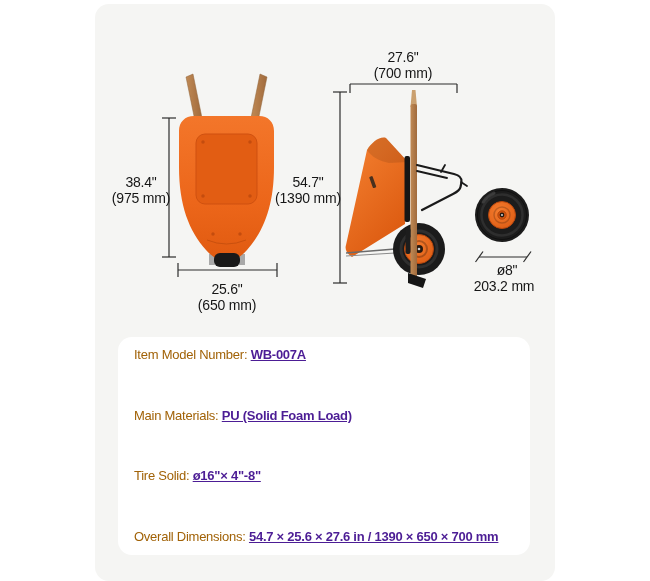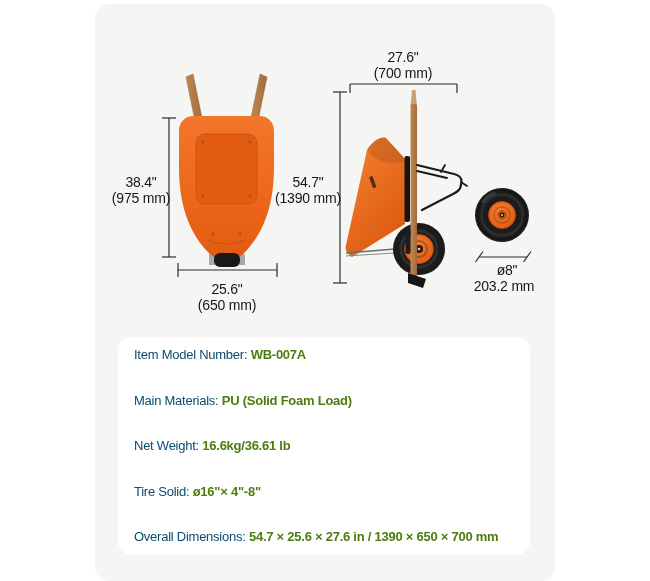--- a/index.html
+++ b/index.html
@@ -18,22 +18,22 @@
     text-anchor:middle;letter-spacing:-0.2px;
   }
   .dimline{stroke:#2c2c2c;stroke-width:1.2;fill:none;}
   .specs-panel{
     position:absolute;left:23px;top:333px;width:412px;height:218px;
     background:#ffffff;border-radius:14px;box-sizing:border-box;
     padding:11px 16px;display:flex;flex-direction:column;
     justify-content:space-between;
   }
   .spec-row{white-space:nowrap;font-size:13px;line-height:14px;letter-spacing:-0.25px;}
-  .spec-label{color:#0c4a6e;}
-  .spec-value{color:#4d7c0f;font-weight:700;}
+  .spec-label{color:#a16207;}
+  .spec-value{color:#4c1d95;font-weight:700;text-decoration:underline;}
 </style>
 </head>
 <body>
 
 <div class="card">
 
   <svg class="figures" width="460" height="330" viewBox="0 0 460 330">
     <defs>
       <linearGradient id="bodyGrad" x1="0" y1="0" x2="0" y2="1">
         <stop offset="0" stop-color="#f3762a"></stop>
@@ -170,24 +170,20 @@
   <div class="specs-panel">
     <div class="spec-row">
       <span class="spec-label">Item Model Number:</span>
       <span class="spec-value">WB-007A</span>
     </div>
     <div class="spec-row">
       <span class="spec-label">Main Materials:</span>
       <span class="spec-value">PU (Solid Foam Load)</span>
     </div>
     <div class="spec-row">
-      <span class="spec-label">Net Weight:</span>
-      <span class="spec-value">16.6kg/36.61 lb</span>
-    </div>
-    <div class="spec-row">
       <span class="spec-label">Tire Solid:</span>
       <span class="spec-value">ø16"× 4"-8"</span>
     </div>
     <div class="spec-row">
       <span class="spec-label">Overall Dimensions:</span>
       <span class="spec-value">54.7 × 25.6 × 27.6 in / 1390 × 650 × 700 mm</span>
     </div>
   </div>
 
 </div>

